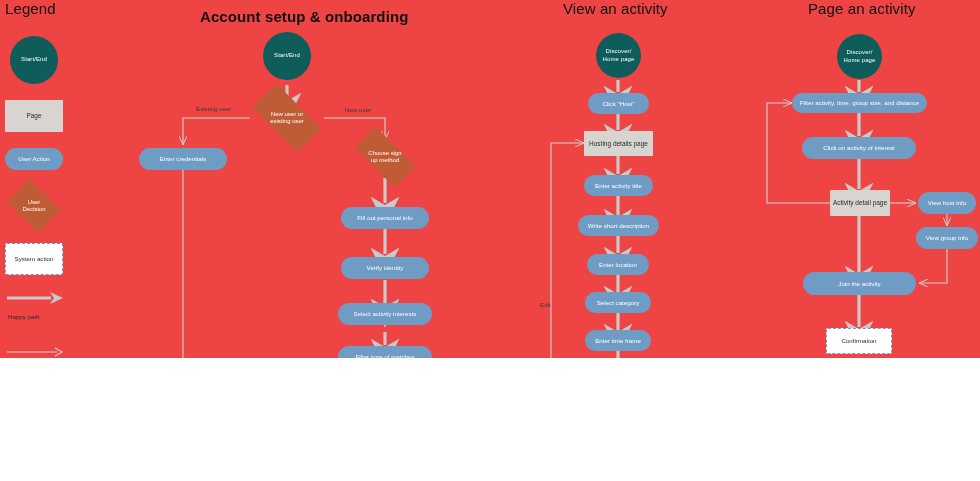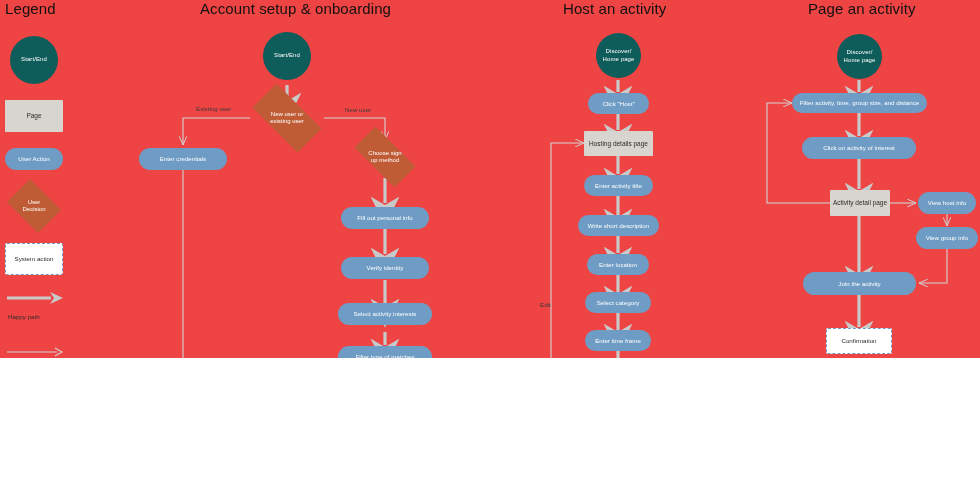--- a/index.html
+++ b/index.html
@@ -166,22 +166,22 @@
 
       <path d="M947,249 L947,283 L919,283"></path>
     </g>
 
     <g stroke="#c9c9c9" stroke-width="3.2" fill="none" marker-end="url(#fat)">
       <path d="M385,423 L385,452 L317,452"></path>
     </g>
   </svg>
 
   <div class="col-title" style="left:5px; top:0px;">Legend</div>
-  <div class="col-title" style="left:200px; top:0px;">Account setup &amp; onboarding</div>
-  <div class="col-title" style="left:563px; top:0px;">Host an activity</div>
+  <div class="col-title" style="left:200px; top:8px;font-weight:bold;">Account setup &amp; onboarding</div>
+  <div class="col-title" style="left:563px; top:0px;">View an activity</div>
   <div class="col-title" style="left:808px; top:0px;">Page an activity</div>
 
   <div class="node n-terminal" style="left:10px; top:36px; width:48px; height:48px;">Start/End</div>
 
   <div class="node n-page" style="left:5px; top:100px; width:58px; height:32px;">Page</div>
 
   <div class="node n-action" style="left:5px; top:148px; width:58px; height:22px;">User Action</div>
 
   <div class="node n-decision" style="left:3px; top:183px; width:62px; height:46px;">
     <span class="dia"></span>

